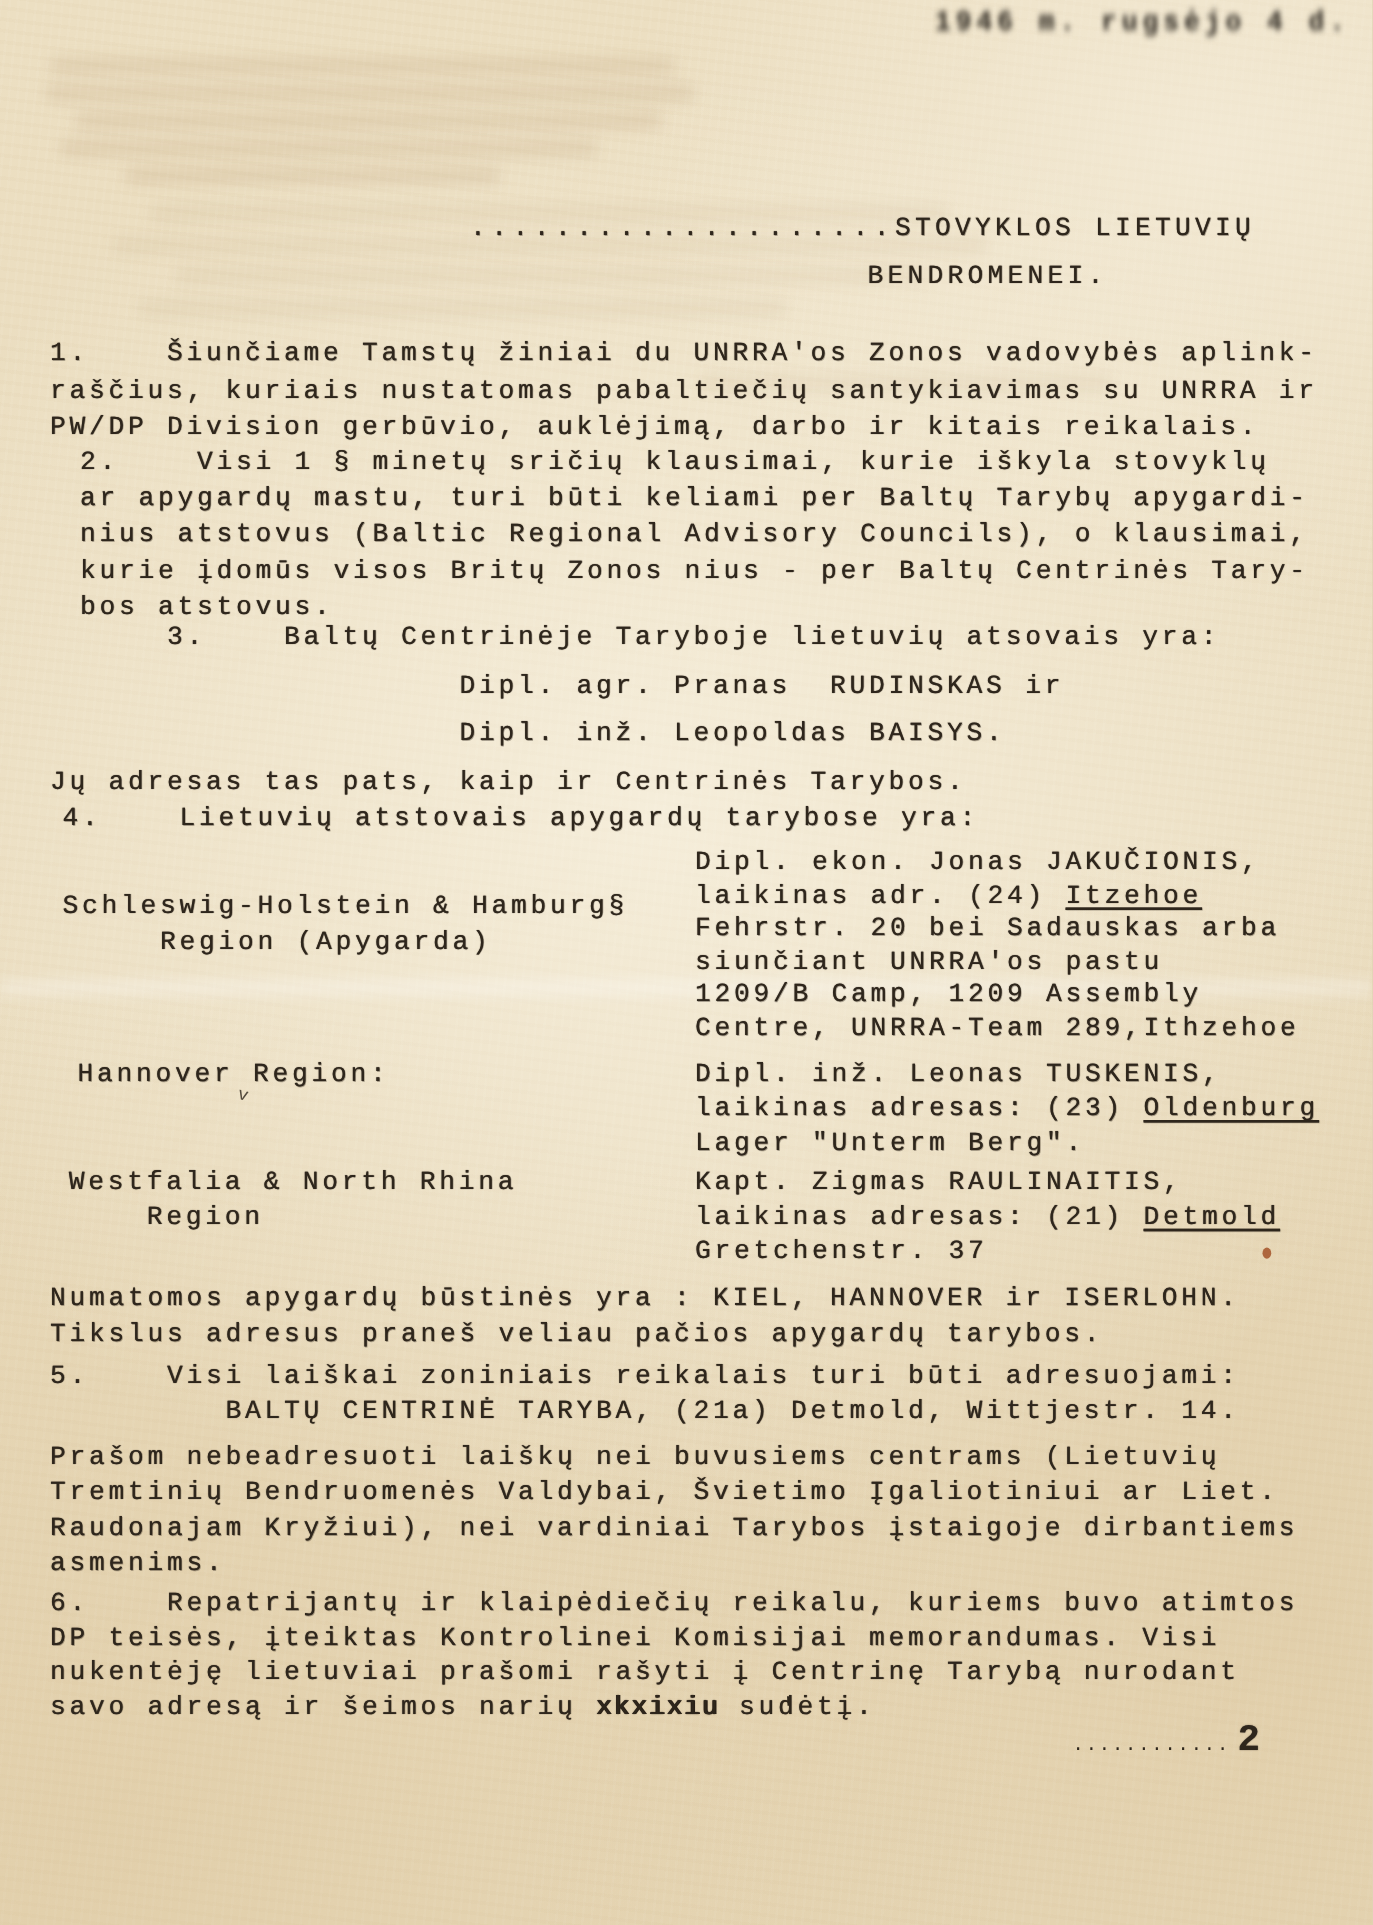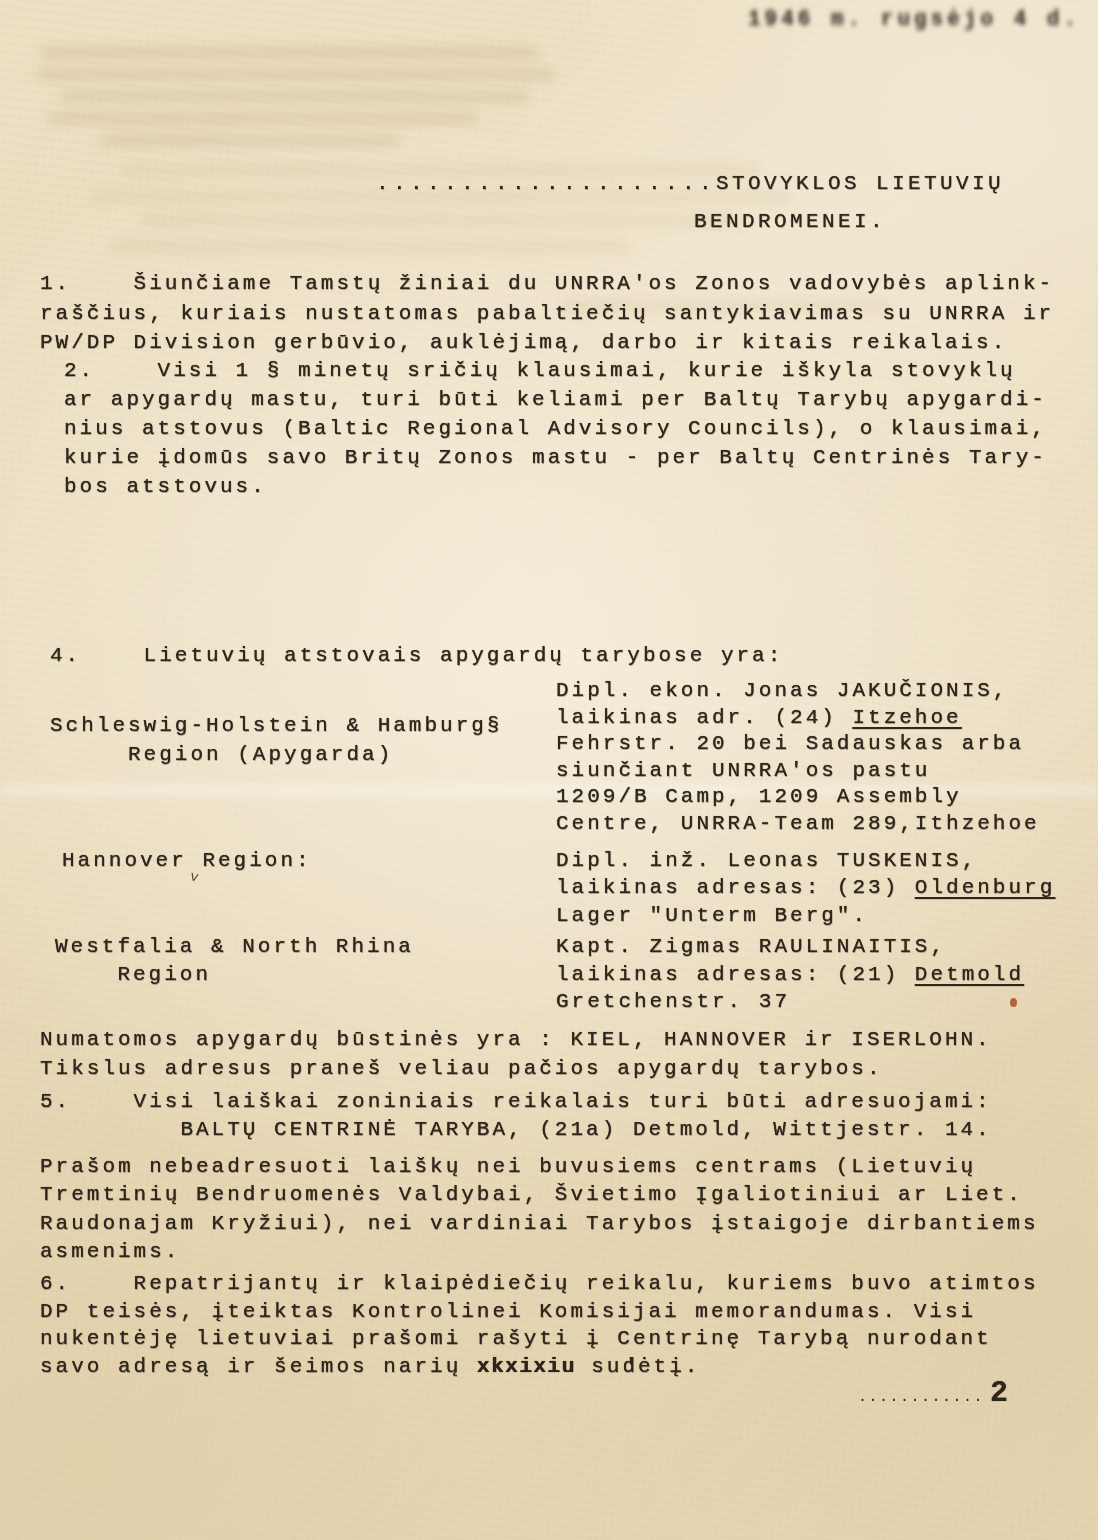--- a/index.html
+++ b/index.html
@@ -101,24 +101,30 @@
     <div class="block" id="p1">
       <div class="tl">1.    Šiunčiame Tamstų žiniai du UNRRA'os Zonos vadovybės aplink-</div>
       <div class="tl">raščius, kuriais nustatomas pabaltiečių santykiavimas su UNRRA ir</div>
       <div class="tl">PW/DP Division gerbūvio, auklėjimą, darbo ir kitais reikalais.</div>
     </div>
 
     <div class="block" id="p2">
       <div class="tl">2.    Visi 1 § minetų sričių klausimai, kurie iškyla stovyklų</div>
       <div class="tl">ar apygardų mastu, turi būti keliami per Baltų Tarybų apygardi-</div>
       <div class="tl">nius atstovus (Baltic Regional Advisory Councils), o klausimai,</div>
-      <div class="tl">kurie įdomūs savo Britų Zonos mastu - per Baltų Centrinės Tary-</div>
+      <div class="tl">kurie įdomūs visos Britų Zonos nius - per Baltų Centrinės Tary-</div>
       <div class="tl">bos atstovus.</div>
     </div>
 
+    <div class="block" id="p3">
+      <div class="tl">      3.    Baltų Centrinėje Taryboje lietuvių atsovais yra:</div>
+      <div class="tl">                     Dipl. agr. Pranas  RUDINSKAS ir</div>
+      <div class="tl">                     Dipl. inž. Leopoldas BAISYS.</div>
+      <div class="tl">Jų adresas tas pats, kaip ir Centrinės Tarybos.</div>
+    </div>
 
     <div class="block" id="p4i">
       <div class="tl">4.    Lietuvių atstovais apygardų tarybose yra:</div>
     </div>
 
     <div class="block" id="r1l">
       <div class="tl">Schleswig-Holstein &amp; Hamburg§</div>
       <div class="tl">     Region (Apygarda)</div>
     </div>
     <div class="block" id="r1r">

